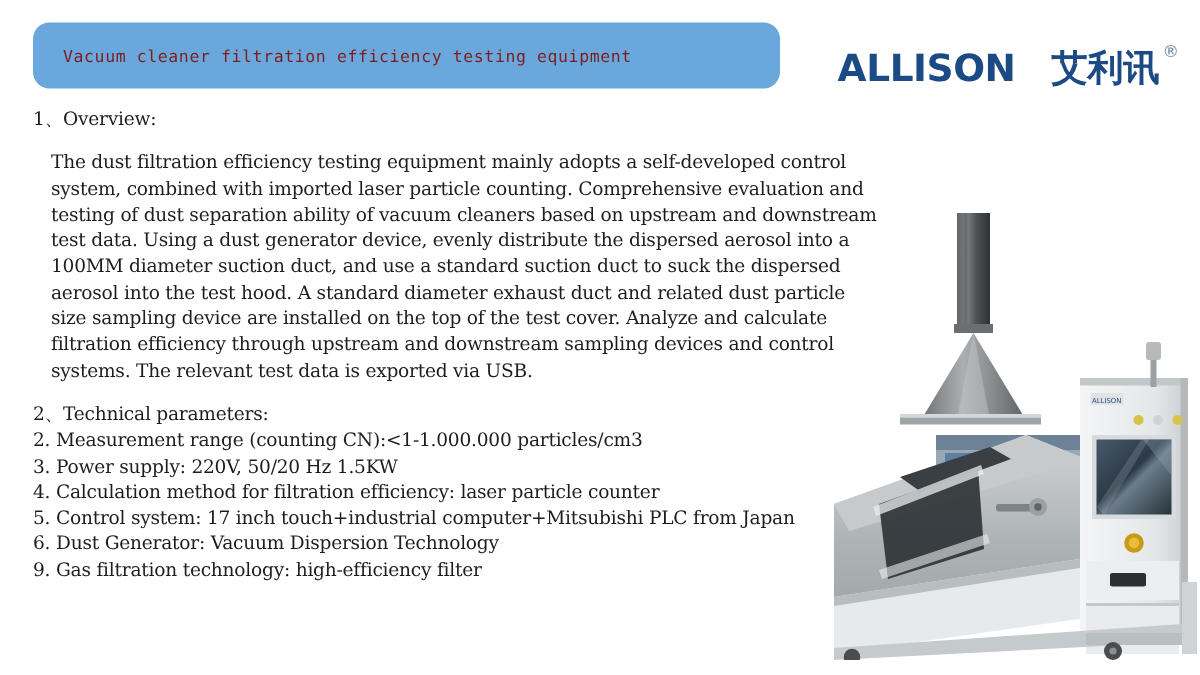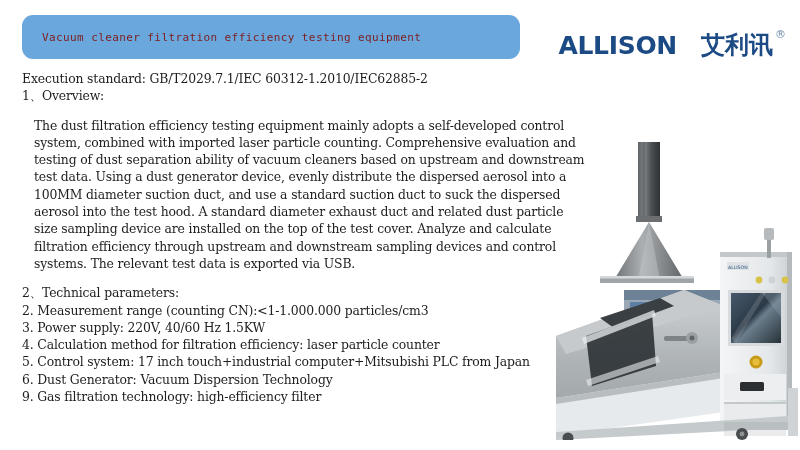--- a/index.html
+++ b/index.html
@@ -104,34 +104,33 @@
   <span id="title-text">Vacuum cleaner filtration efficiency testing equipment</span>
 </div>
 
 <div id="logo">
   <span id="logo-latin">ALLISON</span>
   <span id="logo-cn">艾利讯</span>
   <span id="logo-reg">®</span>
 </div>
 
 <div id="body-copy">
-  <div class="line">Execution standard: GB/T2029.7.1/IEC 60312-1.2010/IEC62885-2</div>
   <div class="line">1、Overview:</div>
   <div class="line para">The dust filtration efficiency testing equipment mainly adopts a self-developed control
 system, combined with imported laser particle counting. Comprehensive evaluation and
 testing of dust separation ability of vacuum cleaners based on upstream and downstream
 test data. Using a dust generator device, evenly distribute the dispersed aerosol into a
 100MM diameter suction duct, and use a standard suction duct to suck the dispersed
 aerosol into the test hood. A standard diameter exhaust duct and related dust particle
 size sampling device are installed on the top of the test cover. Analyze and calculate
 filtration efficiency through upstream and downstream sampling devices and control
 systems. The relevant test data is exported via USB.</div>
   <div class="line">2、Technical parameters:</div>
   <div class="line">2. Measurement range (counting CN):&lt;1-1.000.000 particles/cm3</div>
-  <div class="line">3. Power supply: 220V, 40/60 Hz 1.5KW</div>
+  <div class="line">3. Power supply: 220V, 50/20 Hz 1.5KW</div>
   <div class="line">4. Calculation method for filtration efficiency: laser particle counter</div>
   <div class="line">5. Control system: 17 inch touch+industrial computer+Mitsubishi PLC from Japan</div>
   <div class="line">6. Dust Generator: Vacuum Dispersion Technology</div>
   <div class="line">9. Gas filtration technology: high-efficiency filter</div>
 
 </div>
 
 <div id="equipment-photo">
   <svg width="244" height="300" viewBox="0 0 244 300" xmlns="http://www.w3.org/2000/svg">
     <defs>

